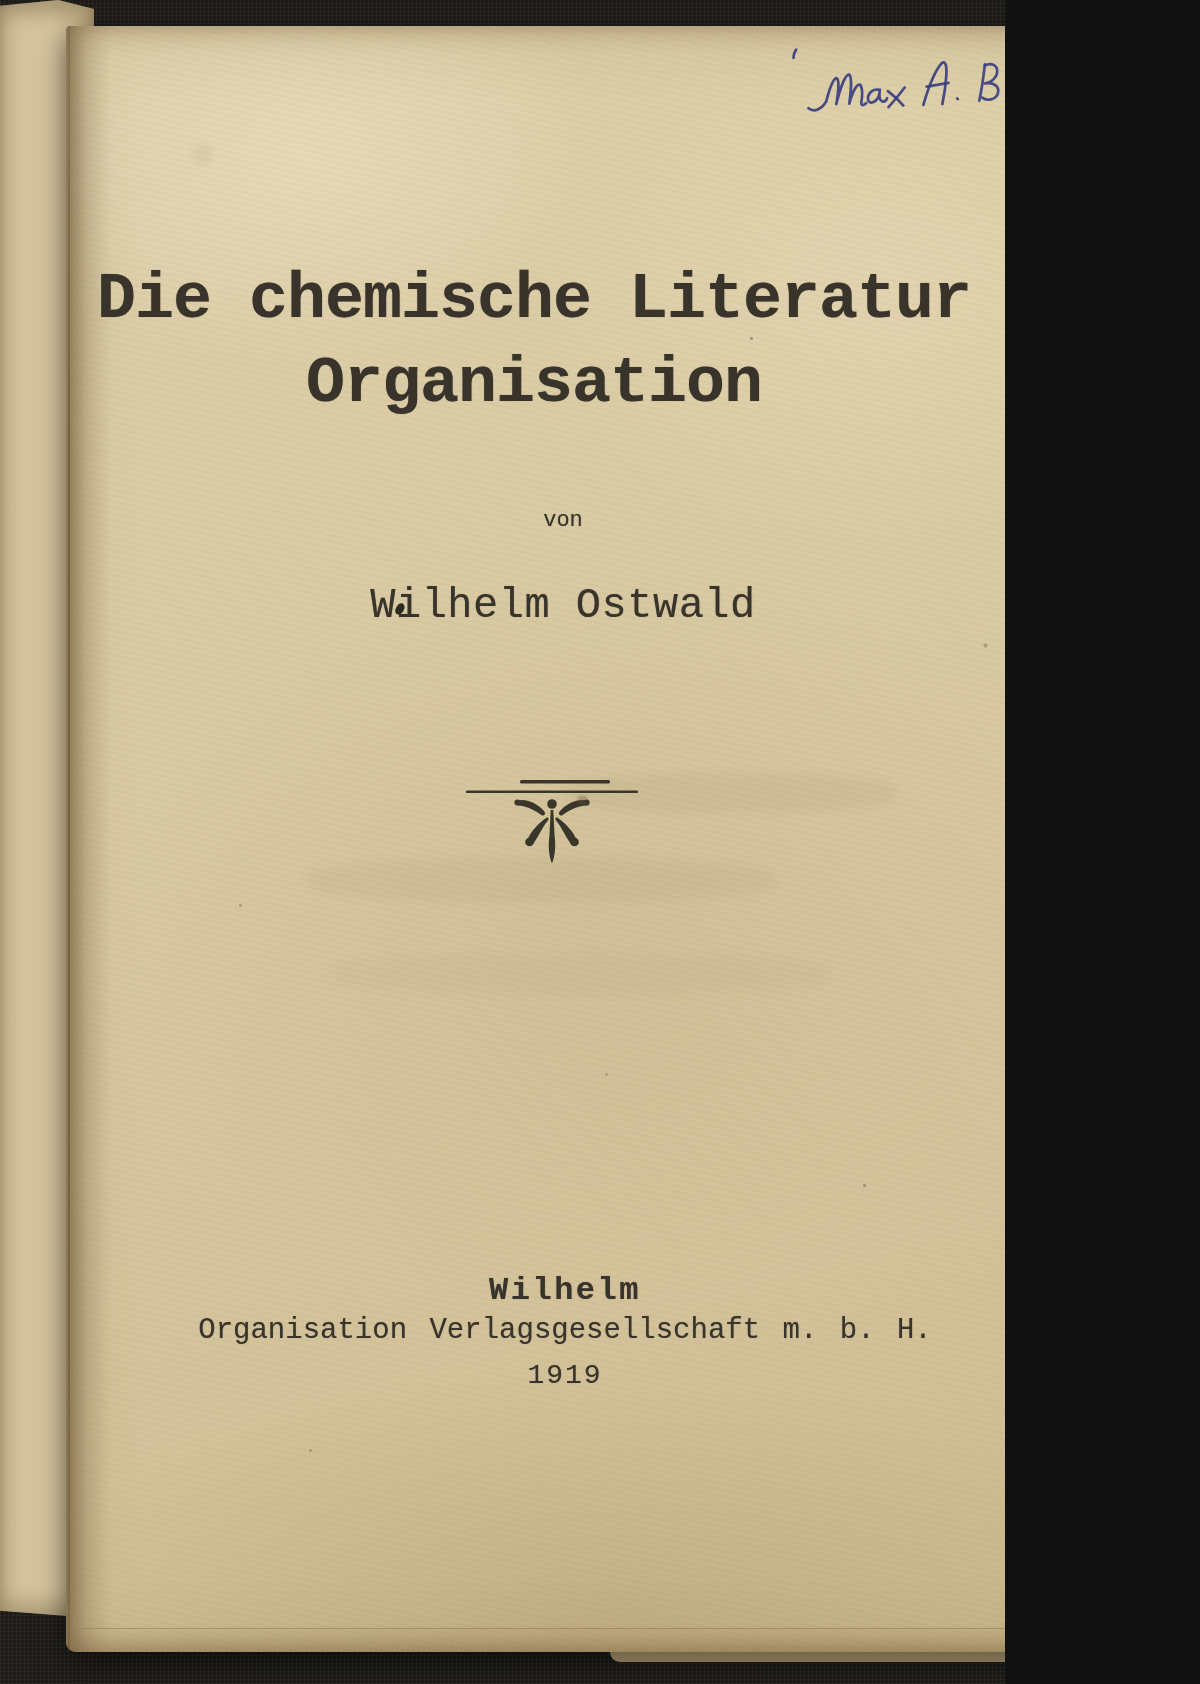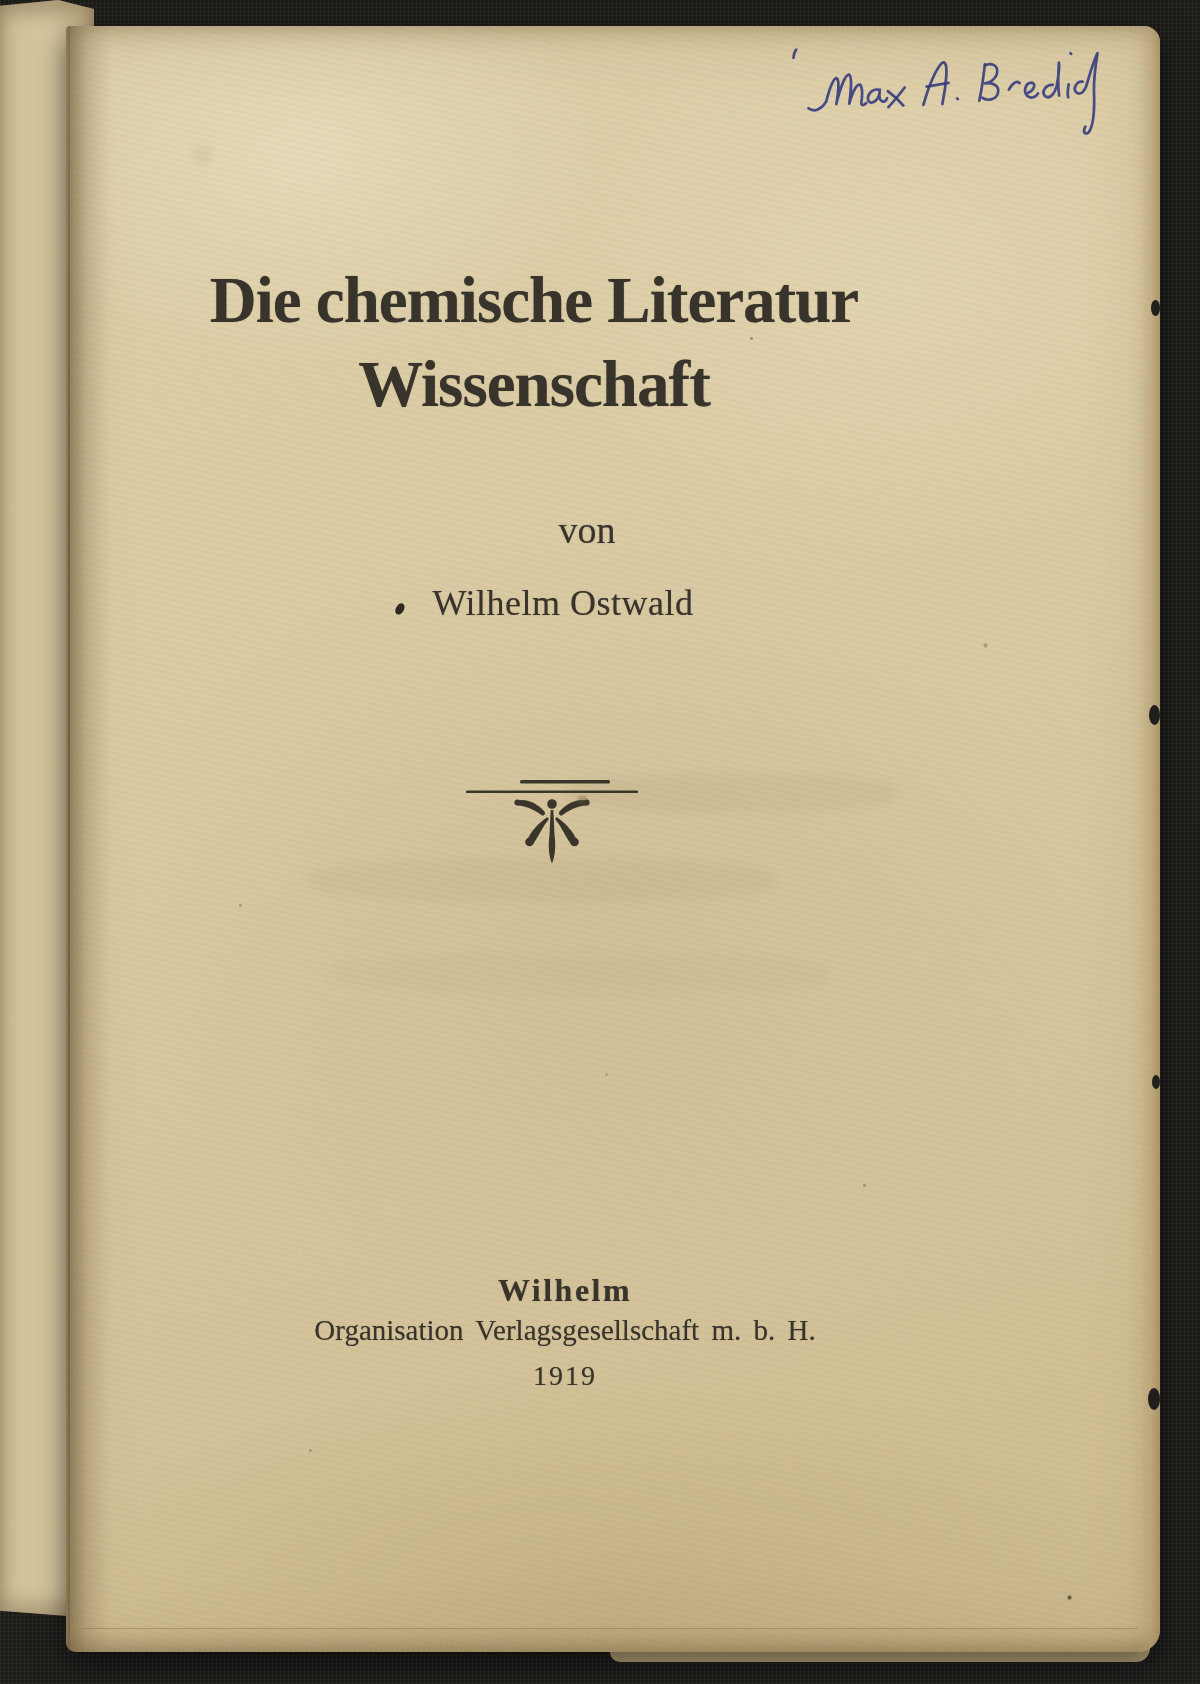--- a/index.html
+++ b/index.html
@@ -1,18 +1,18 @@
 <!DOCTYPE html>
 <html><head>
 <meta charset="utf-8">
 <style>
   html,body{margin:0;padding:0;background:#111;}
   .scene{
-    position:relative; width:1200px; height:1684px; overflow:hidden;
-    font-family:Liberation Serif, serif;
+    position:relative; width:1005px; height:1684px; overflow:hidden;
+    font-family:Liberation Mono, monospace;
     background-color:#1d1b18;
     background-image:
       repeating-linear-gradient(90deg, rgba(255,255,255,.045) 0 1px, transparent 1px 4px),
       repeating-linear-gradient(0deg, rgba(255,255,255,.04) 0 1px, transparent 1px 4px),
       radial-gradient(ellipse 900px 700px at 50% 45%, rgba(255,255,255,.05), transparent 70%);
   }
   
   .prev-page{
     position:absolute; left:0; top:34; width:94px; height:1618px; z-index:2;
     background:linear-gradient(to right,#cfbf98 0%,#d7c7a0 55%,#c8b58c 100%);
@@ -79,22 +79,22 @@
   
   .signature{ position:absolute; left:714px; top:12px; width:382px; height:112px; transform:rotate(-2.2deg); }
   .signature path{ fill:none; stroke:#3b3f80; stroke-width:2.7; stroke-linecap:round; stroke-linejoin:round; opacity:.92; }
   
   .printed{ color:#38342b; text-shadow:0 0 1px rgba(56,52,43,.45); }
   .title{
     position:absolute; left:468px; top:188px; transform:translateX(-50%);
     font-weight:bold; font-size:65px; line-height:84px; letter-spacing:-1px;
     text-align:center; white-space:nowrap;
   }
-  .byline{ position:absolute; left:497px; top:482px; transform:translateX(-50%); font-size:38px;margin-left:24px; }
-  .author{ position:absolute; left:497px; top:556px; transform:translateX(-50%); font-size:36px; letter-spacing:.5px; white-space:nowrap; }
+  .byline{ position:absolute; left:497px; top:482px; transform:translateX(-50%); font-size:22px; }
+  .author{ position:absolute; left:497px; top:556px; transform:translateX(-50%); font-size:42px; letter-spacing:.5px; white-space:nowrap; }
   .ornament{ position:absolute; left:486px; top:752px; transform:translateX(-50%); width:176px; height:92px; }
   .ornament .ink{ fill:#3a362b; }
   .imprint-city{ position:absolute; left:499px; top:1246px; transform:translateX(-50%); font-weight:bold; font-size:32px; letter-spacing:2.5px; }
   .imprint-publisher{ position:absolute; left:499px; top:1288px; transform:translateX(-50%); font-size:29px; word-spacing:5px; white-space:nowrap; }
   .imprint-year{ position:absolute; left:499px; top:1322px; transform:translateX(-50%); font-size:28px; letter-spacing:2px;margin-top:12px; }
   
   .ghost{ position:absolute; background:rgba(118,102,66,.07); filter:blur(4px); border-radius:40%; }
   .g1{ left:500px; top:748px; width:330px; height:38px; }
   .g2{ left:240px; top:832px; width:470px; height:44px; background:rgba(118,102,66,.06); }
   .g3{ left:262px; top:928px; width:500px; height:40px; background:rgba(118,102,66,.04); }
@@ -151,21 +151,21 @@
       <path d="M 229,53 C 233,46 238,44 240,47"></path>
       <path d="M 248,57 C 254,55 257,48 252,47 C 246,47 243,55 247,60 C 251,64 256,61 258,58"></path>
       <path d="M 273,50 C 266,49 261,57 265,61 C 270,65 275,58 277,51 C 279,42 281,33 280,28 C 279,38 278,52 279,61"></path>
       <path d="M 289,50 C 288,55 287,59 288,63"></path>
       <path d="M 292,19 l 0.6,0.6"></path>
       <path d="M 303,48 C 297,47 292,55 297,59 C 301,62 306,56 308,48 C 311,39 315,27 319,20 C 317,30 314,45 314,58 C 314,76 313,92 307,99 C 303,102 301,98 304,93"></path>
     </svg>
 
     <h1 class="title printed">
       <div>Die chemische Literatur</div>
-      <div>Wissenschaft</div>
+      <div>Organisation</div>
     </h1>
 
     <div class="byline printed">von</div>
     <div class="author printed">Wilhelm Ostwald</div>
 
     <svg class="ornament" viewBox="0 0 176 92" role="img">
       <rect class="ink" x="56" y="2" width="90" height="3.6" rx="1.5"></rect>
       <rect class="ink" x="2" y="12.5" width="172" height="2.6" rx="1.2"></rect>
       <circle class="ink" cx="88" cy="26" r="4.8"></circle>
       <path class="ink" d="M 80,33 C 72,24 60,20 53,23 C 51,24 52,27 55,27.5 C 63,28.5 72,32.5 78,37.5 C 81,38 82,35 80,33 Z"></path>

